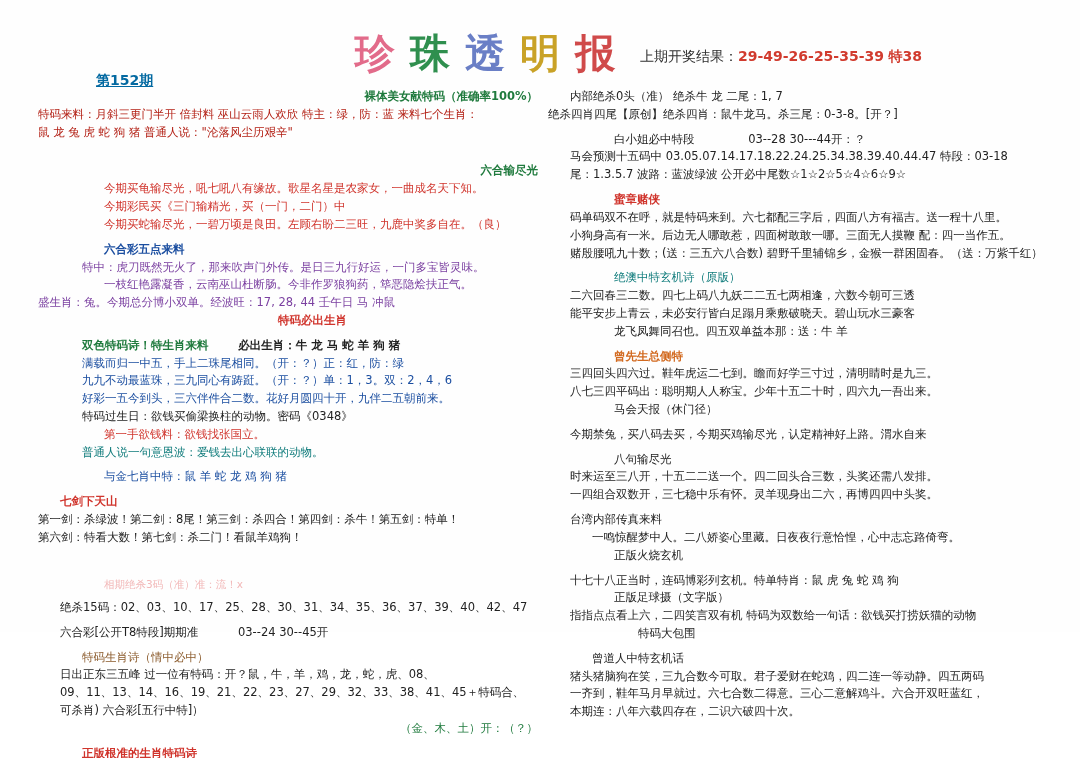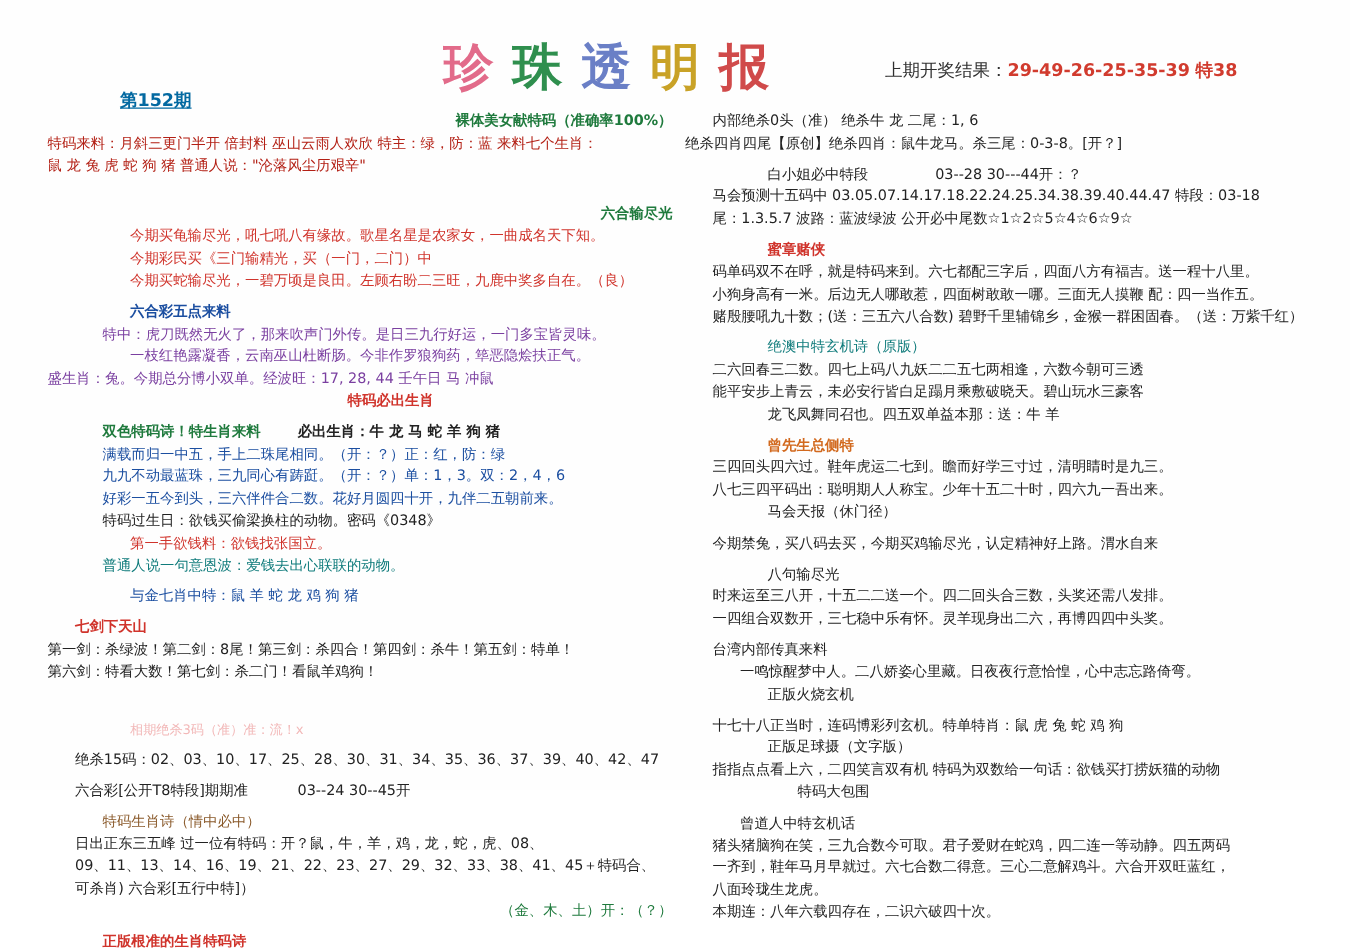--- a/index.html
+++ b/index.html
@@ -38,21 +38,21 @@
   .issue{
     position:absolute;
     left:96px;top:72px;
     font-size:14px;
     font-weight:bold;
     color:#0369a1;
     text-decoration:underline;
   }
   .lastdraw{
     position:absolute;
-    left:708px;top:48px;
+    left:640px;top:48px;
     font-size:14px;
     color:#2f2f2f;
     white-space:nowrap;
   }
   .lastdraw .nums{color:#d13b2e;font-weight:bold;}
   .lastdraw .sp{color:#d13b2e;font-weight:bold;}
 
   
   .col{
     position:absolute;
@@ -177,21 +177,21 @@
       <div class="ln ind2 t-red bold">正版根准的生肖特码诗</div>
       <div class="ln t-dark">生肖在金土，码来牛羊鸡猪。牛猪生肖开鸡，今期特码大单绿，主蓝剖猪博三四门，</div>
       <div class="ln t-dark">最五是二看不出，特务必在26-38，秋风落日四九剖。</div>
     </div>
 
   </div>
 
   <div class="col colR">
 
     <div class="block">
-      <div class="ln ind1 t-dark">内部绝杀0头（准）                    绝杀牛 龙      二尾：1, 6</div>
+      <div class="ln ind1 t-dark">内部绝杀0头（准）                    绝杀牛 龙      二尾：1, 7</div>
       <div class="ln t-dark">绝杀四肖四尾【原创】绝杀四肖：鼠牛龙马。杀三尾：0-3-8。[开？]</div>
     </div>
 
     <div class="block">
       <div class="ln">
         <span class="ind3 t-dark">白小姐必中特段</span>
         <span class="t-dark" style="margin-left:50px">03--28 30---44开：？</span>
       </div>
       <div class="ln ind1 t-dark">马会预测十五码中 03.05.07.14.17.18.22.24.25.34.38.39.40.44.47 特段：03-18</div>
       <div class="ln ind1 t-dark">尾：1.3.5.7 波路：蓝波绿波          公开必中尾数☆1☆2☆5☆4☆6☆9☆</div>
@@ -238,19 +238,18 @@
       <div class="ln ind1 t-dark">十七十八正当时，连码博彩列玄机。特单特肖：鼠 虎 兔 蛇 鸡 狗</div>
       <div class="ln ind3 t-dark">正版足球摄（文字版）</div>
       <div class="ln ind1 t-dark">指指点点看上六，二四笑言双有机  特码为双数给一句话：欲钱买打捞妖猫的动物</div>
       <div class="ln ind4 t-dark">特码大包围</div>
     </div>
 
     <div class="block">
       <div class="ln ind2 t-dark">曾道人中特玄机话</div>
       <div class="ln ind1 t-dark">猪头猪脑狗在笑，三九合数今可取。君子爱财在蛇鸡，四二连一等动静。四五两码</div>
       <div class="ln ind1 t-dark">一齐到，鞋年马月早就过。六七合数二得意。三心二意解鸡斗。六合开双旺蓝红，</div>
-      <div class="ln ind1 t-dark">八面玲珑生龙虎。</div>
       <div class="ln ind1 t-dark">本期连：八年六载四存在，二识六破四十次。</div>
     </div>
 
   </div>
 
 </div>
 
 </body></html>

